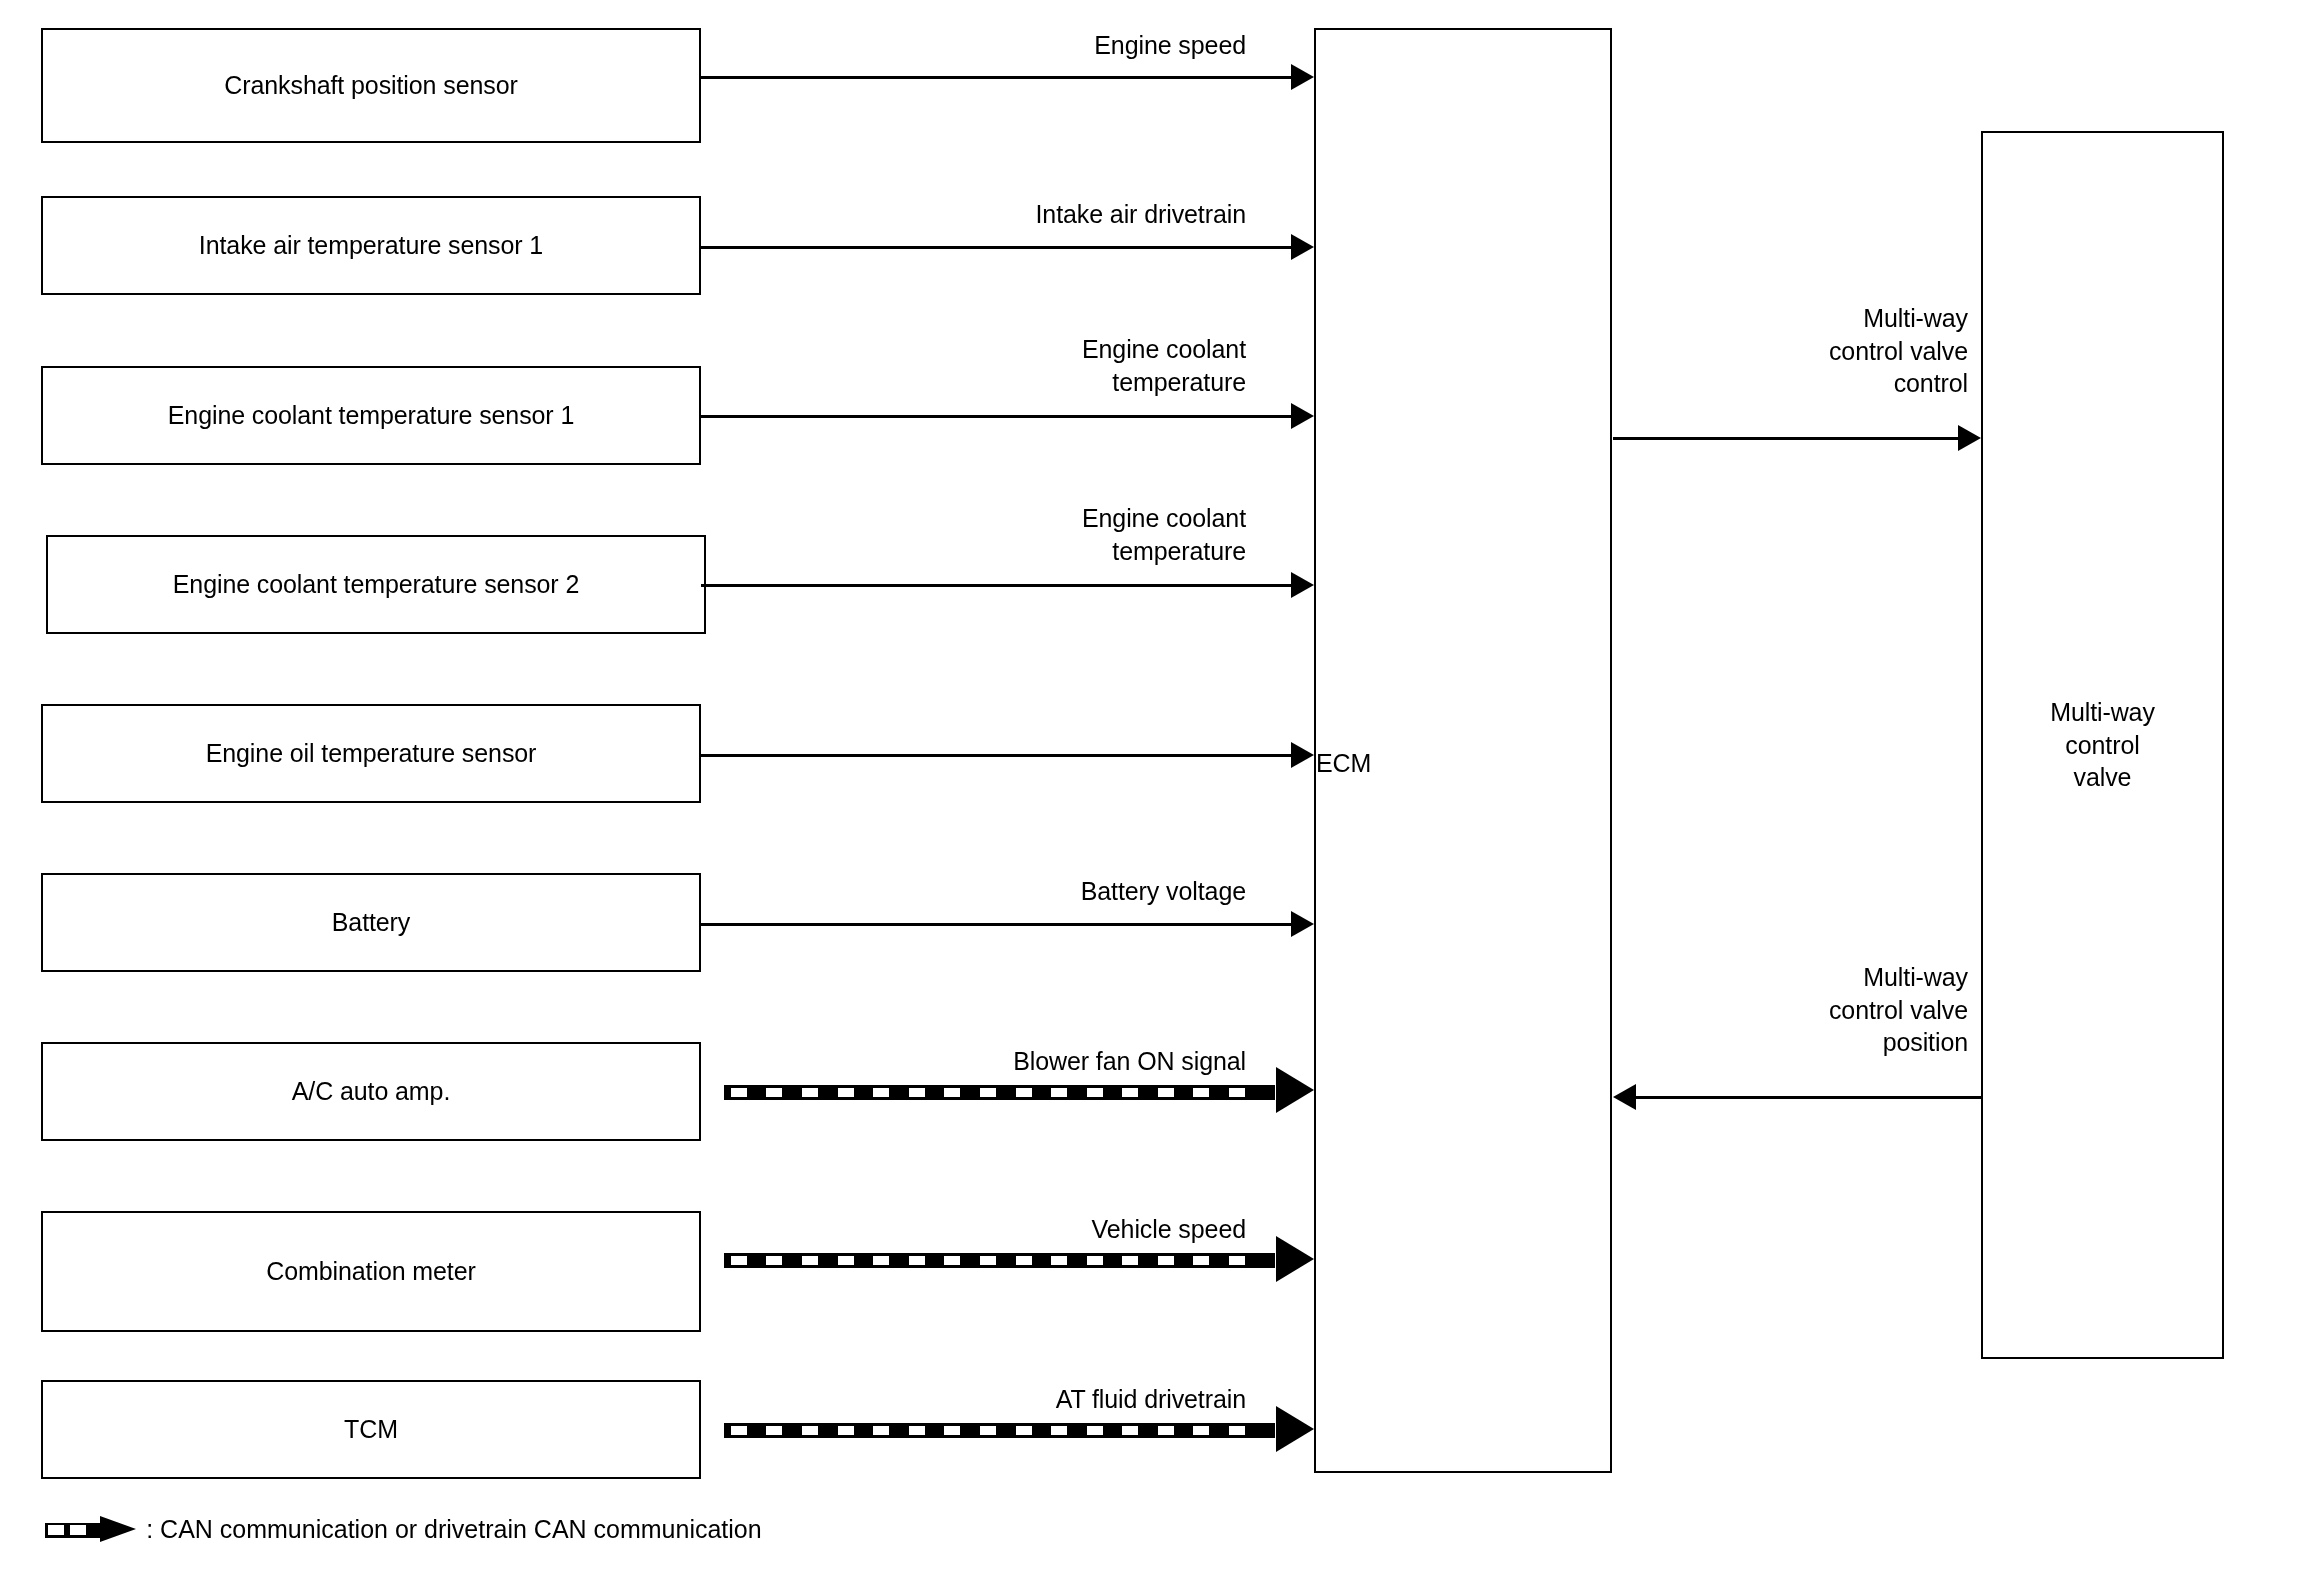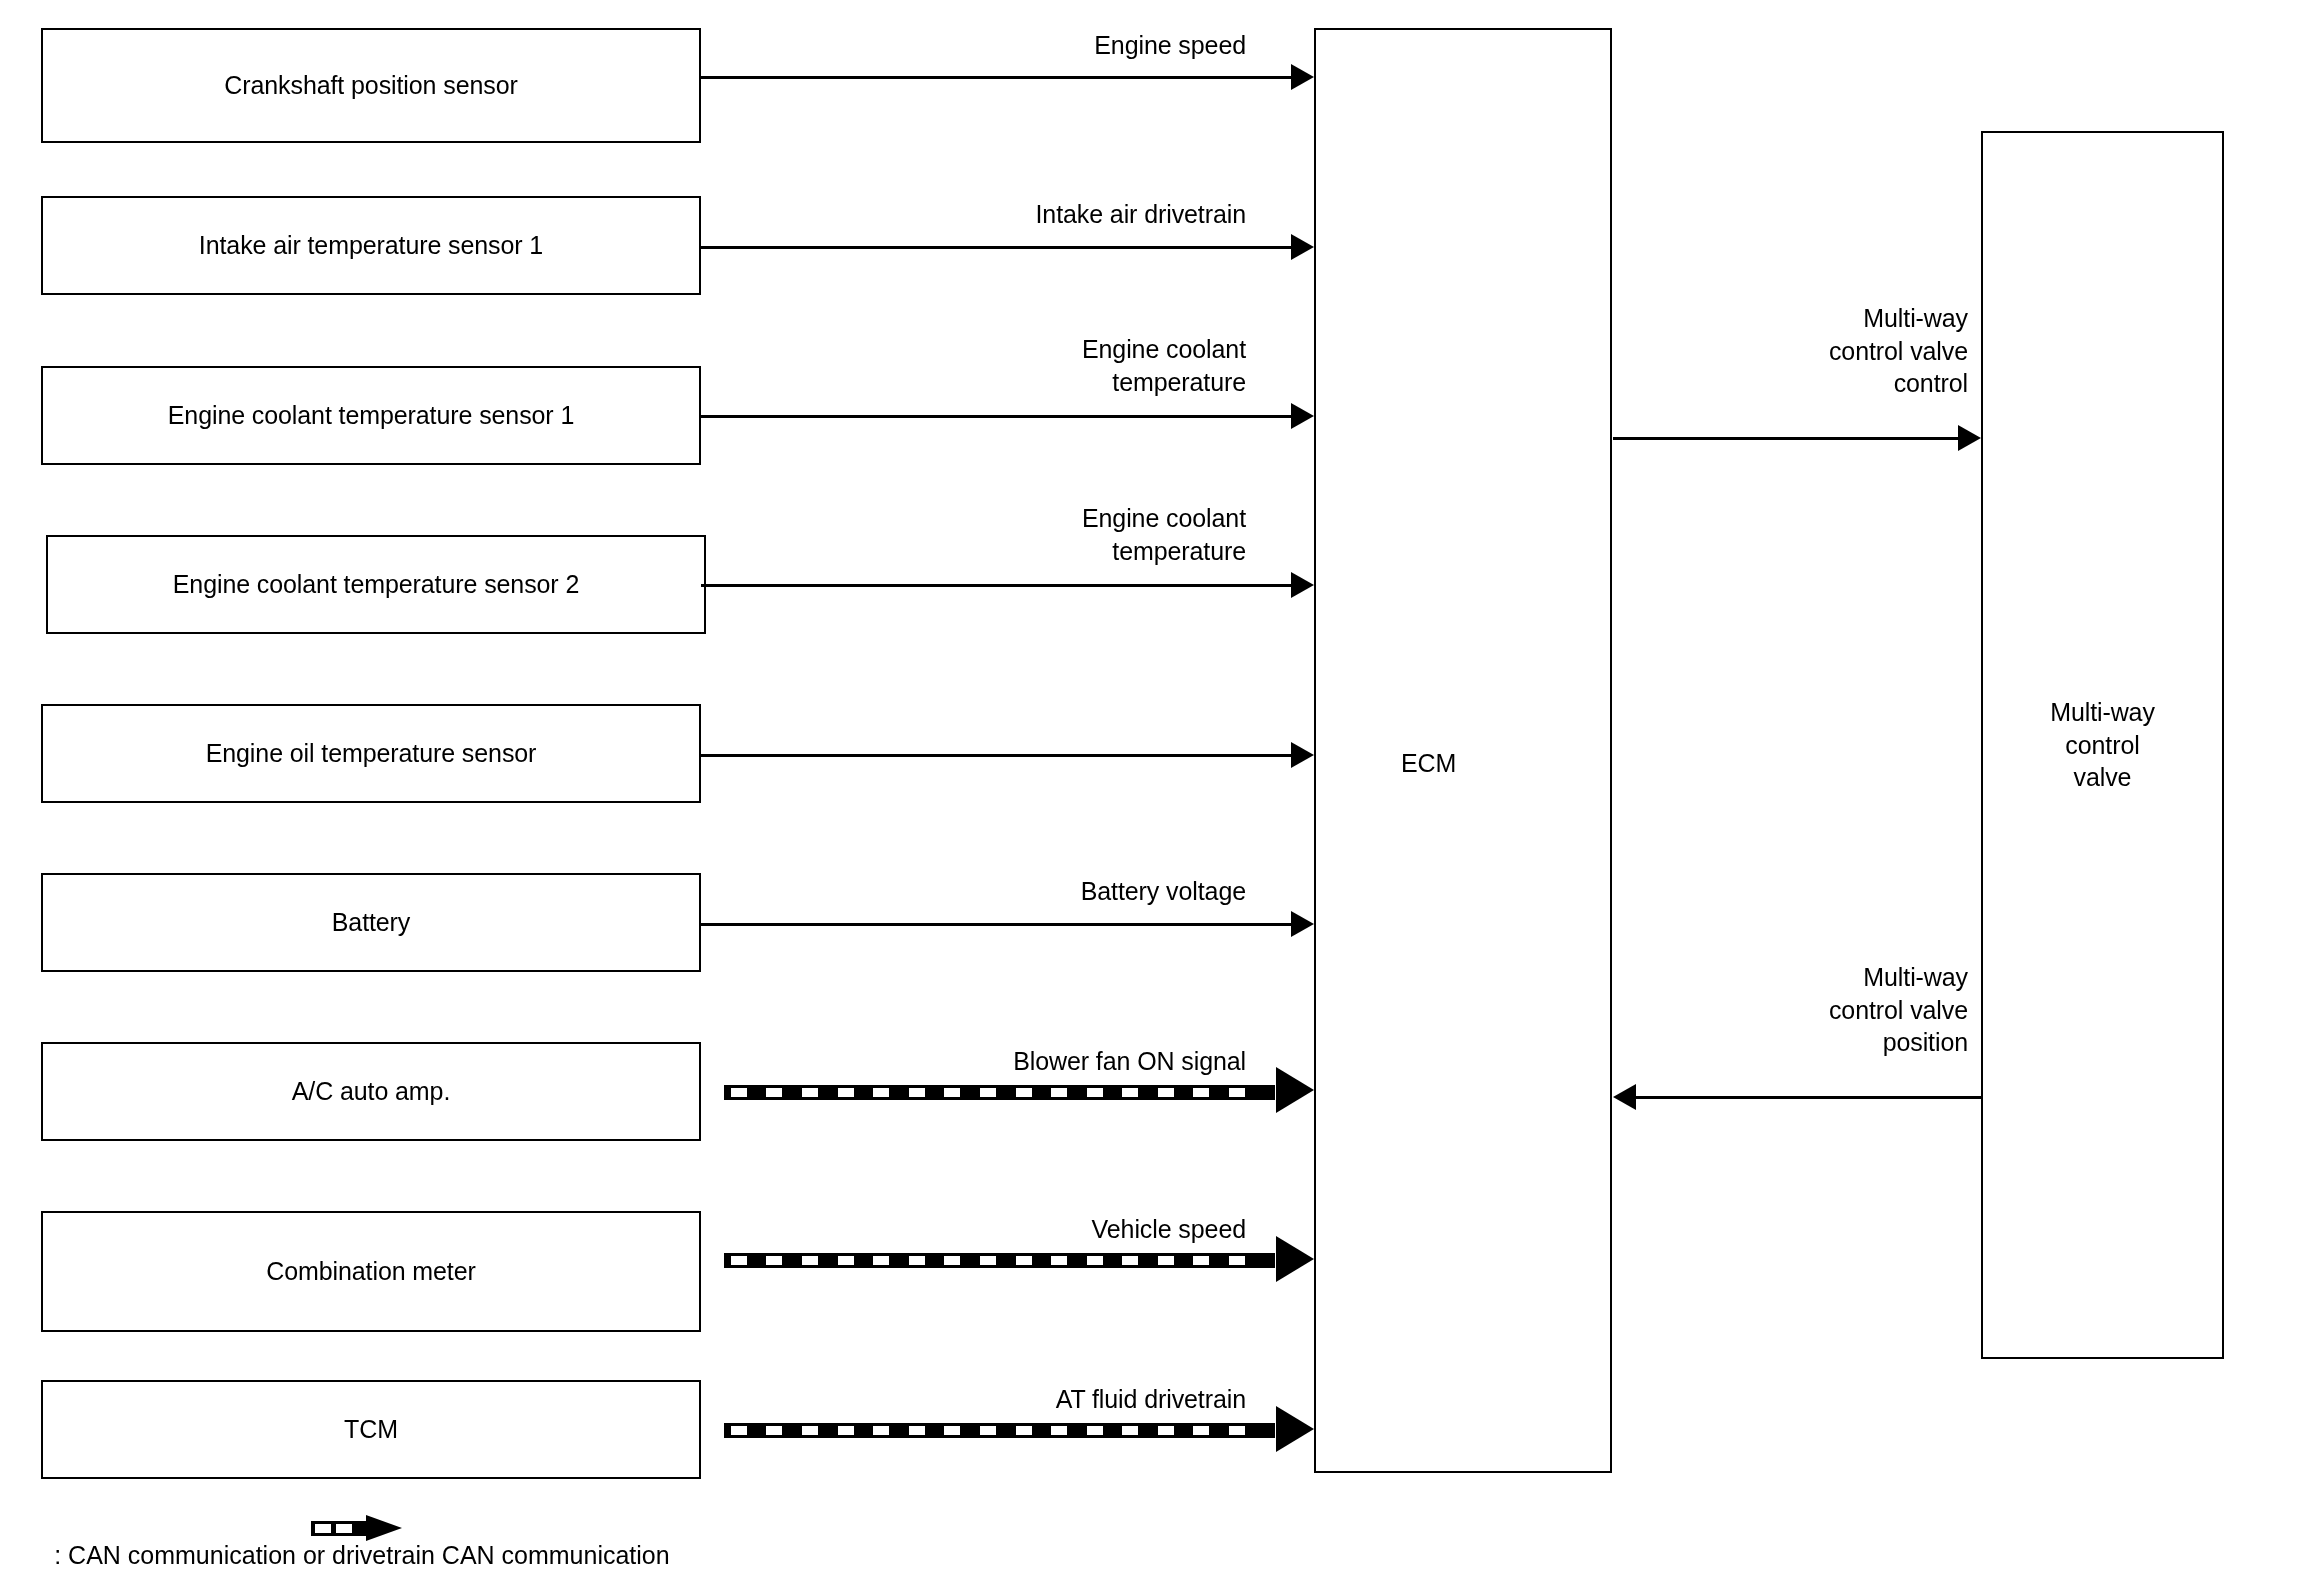--- a/index.html
+++ b/index.html
@@ -89,21 +89,20 @@
     line-height: 1.30;
     text-align: right;
     white-space: pre-line;
     letter-spacing: -0.1px;
   }
   
   .legend {
     position: absolute;
     display: flex;
     align-items: center;
-    flex-direction: column;
   }
   .legend-swatch {
     position: relative;
     width: 92px;
     height: 26.4px;
     flex: 0 0 auto;
   }
   .legend-swatch .lband {
     position: absolute;
     left: 0;
@@ -170,21 +169,21 @@
 
   <div class="node-box sensor-box" style="left:41px; top:1211px; width:660px; height:121px;">
     <span class="node-label">Combination meter</span>
   </div>
 
   <div class="node-box sensor-box" style="left:41px; top:1380px; width:660px; height:99px;">
     <span class="node-label">TCM</span>
   </div>
 
   <div class="node-box ecm-box" style="left:1314px; top:27.5px; width:298px; height:1445px; align-items:flex-start; justify-content:flex-start;">
-    <span class="node-label" style="margin-left:85px; margin-top:717px;">ECM</span>
+    <span class="node-label" style="margin-top:717px;">ECM</span>
   </div>
 
   <div class="node-box valve-box" style="left:1981px; top:131px; width:243px; height:1228px;">
     <span class="node-label">Multi-way
 control
 valve</span>
   </div>
 
   <div class="sig-line" style="left:701px; top:76px; width:590px;"></div>
   <div class="sig-arrow right" style="left:1291px; top:64px;"></div>

